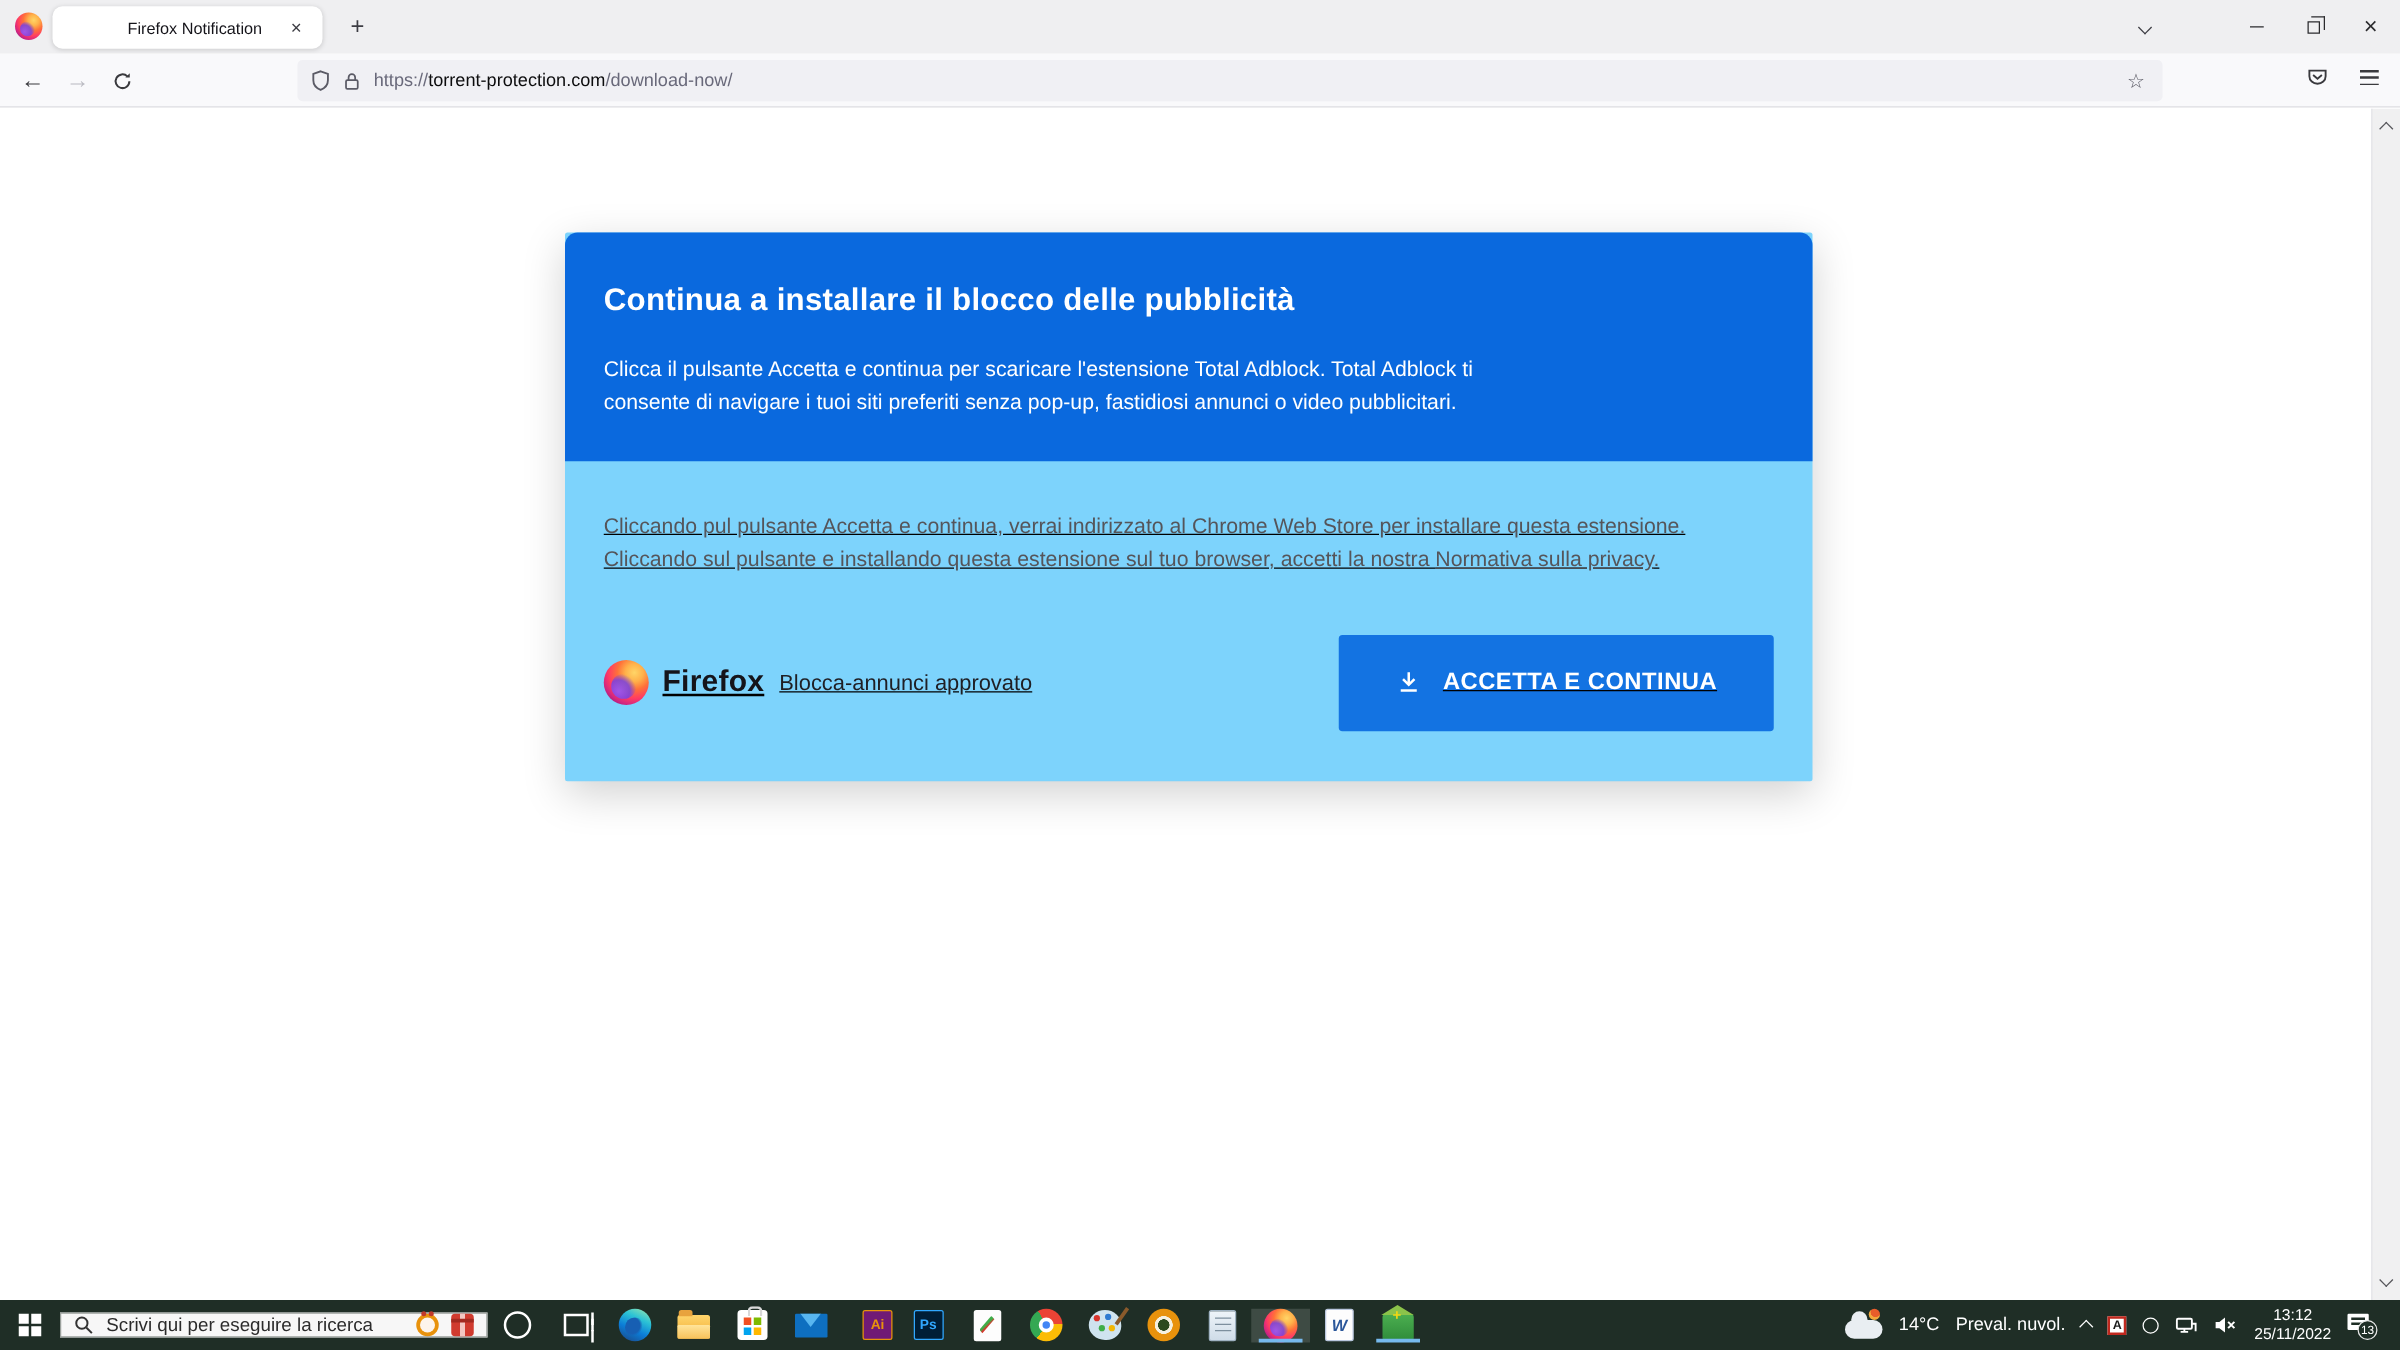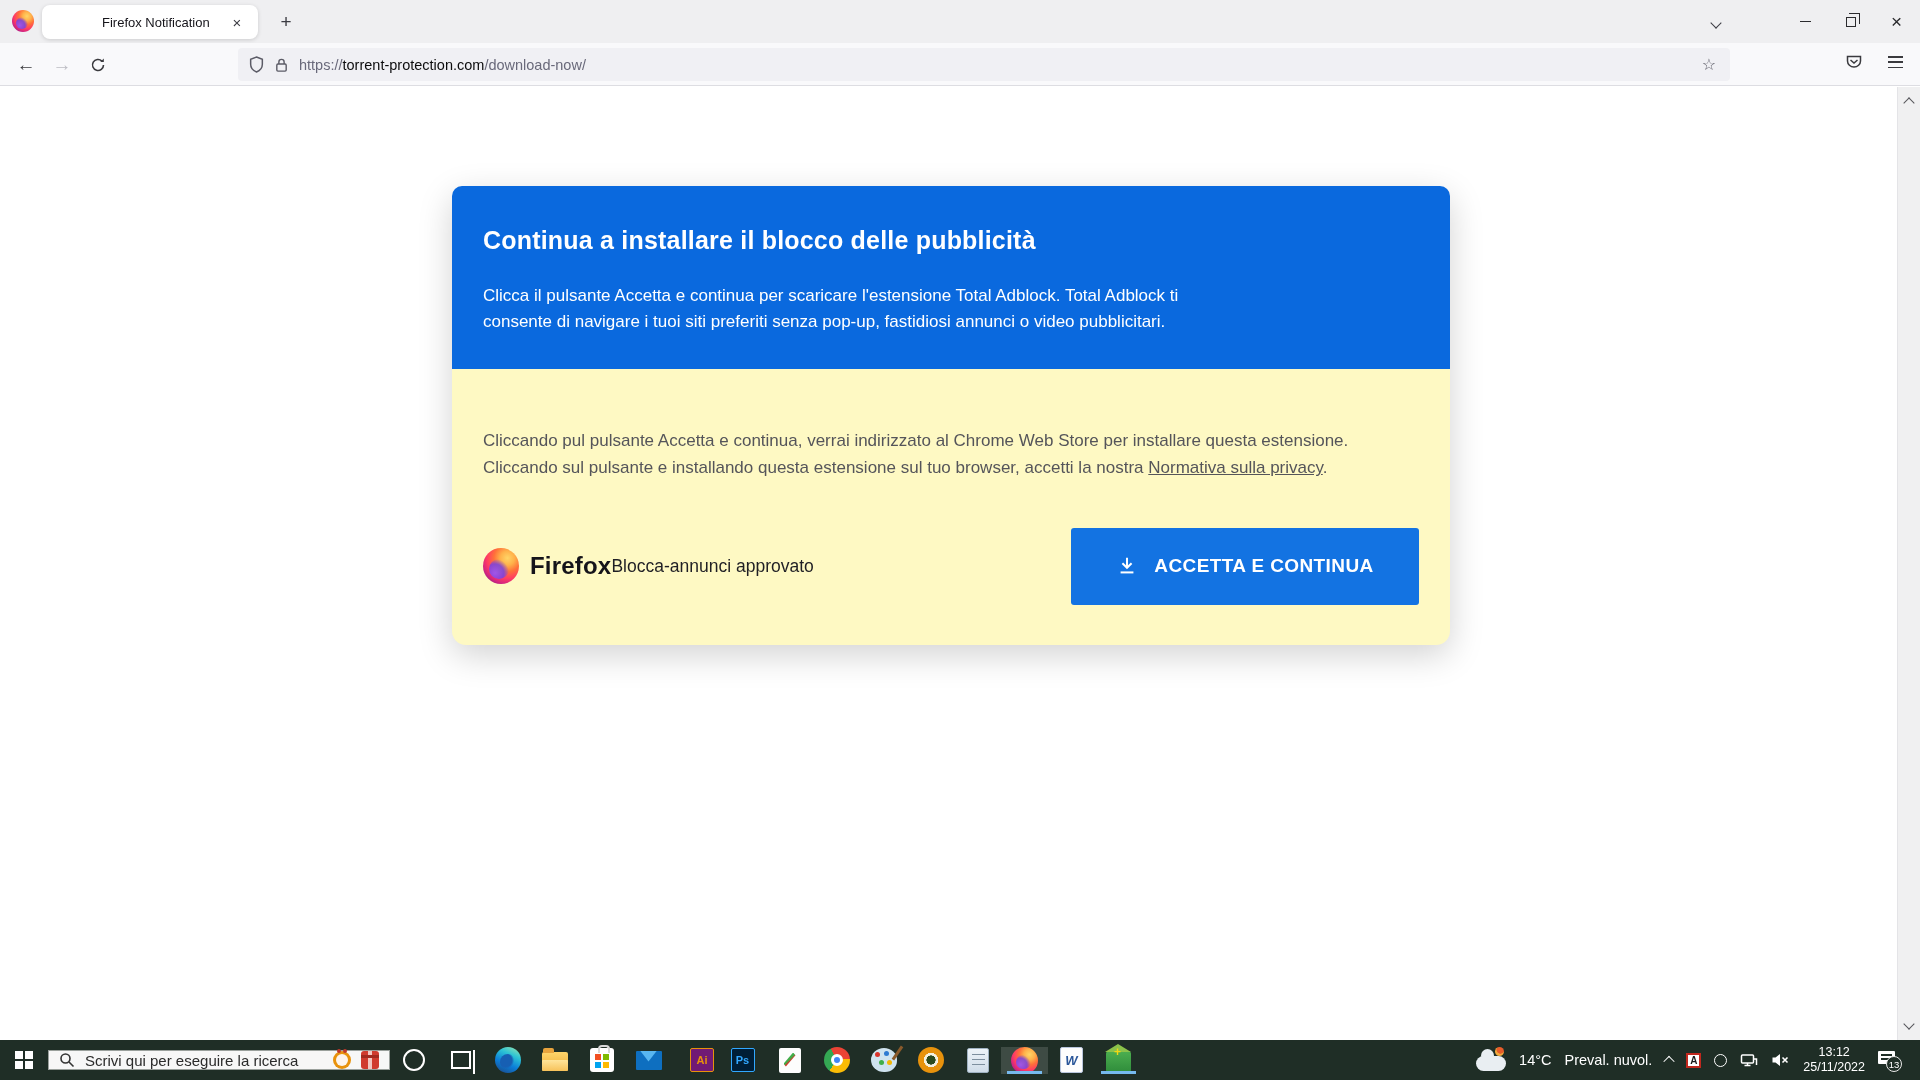--- a/index.html
+++ b/index.html
@@ -38,33 +38,33 @@
   #menu-btn { position:absolute; left:1888px; top:13px; display:flex; flex-direction:column; gap:3.5px; }
   #menu-btn .bar { width:15px; height:1.8px; background:#3a3a3e; }
 
   
   #page { position:absolute; left:0; top:87px; width:1897px; height:953px; background:#fff; }
   #scrollbar { position:absolute; left:1897px; top:87px; width:23px; height:953px; background:#f0f0f1; border-left:1px solid #e4e4e7; }
   .sb-arrow { position:absolute; left:7px; width:8px; height:8px; border-right:1.8px solid #55555a; border-bottom:1.8px solid #55555a; }
   .sb-up { top:12px; transform:rotate(-135deg); } .sb-down { bottom:12px; transform:rotate(45deg); }
 
   
-  #card { position:absolute; left:452px; top:99px; width:998px; border-radius:14px; background:#fef9c3;
+  #card { position:absolute; left:452px; top:99px; width:998px; border-radius:2px; background:#7dd3fc;
     box-shadow:0 10px 34px rgba(0,0,0,.18); }
   #card-header { background:#0a69de; border-radius:10px 10px 0 0; padding:40px 31px 34px; }
   #card-header h1 { color:#fff; font-size:25px; font-weight:bold; letter-spacing:.2px; margin-bottom:28px; }
   #card-header p { color:#fff; font-size:17px; line-height:1.52; max-width:710px; }
-  #card-body { padding:58px 31px 40px; }
+  #card-body { padding:38px 31px 40px;text-decoration:underline; }
   #card-body .legal { font-size:17px; color:#55555a; line-height:1.62; max-width:945px; margin-bottom:46px; }
   #card-body .legal a { color:#55555a; text-decoration:underline; }
   #card-footer { display:flex; align-items:center; justify-content:space-between; padding-right:0; }
   .brand-row { display:flex; align-items:center; }
   .fx-big { width:36px; height:36px; }
   .brand-name { font-size:24px; font-weight:bold; color:#15141a; margin-left:11px; letter-spacing:.2px; }
-  .approved { font-size:17.5px; color:#1f1f24; margin-left:0; }
+  .approved { font-size:17.5px; color:#1f1f24; margin-left:12px; }
   #accept-btn { width:348px; height:77px; background:#1373e2; border:none; border-radius:3px; color:#fff;
     font-family:"Liberation Sans", sans-serif; font-size:19px; font-weight:bold; letter-spacing:.4px;
     display:flex; align-items:center; justify-content:center; gap:16px; cursor:pointer; }
 
   
   #taskbar { position:absolute; left:0; top:1040px; width:1920px; height:40px; background:#1f2e26; display:flex; align-items:center; }
   #start-btn { width:48px; display:flex; align-items:center; justify-content:center; }
   .win-logo { display:grid; grid-template-columns:8px 8px; grid-template-rows:8px 8px; gap:1.5px; }
   .win-logo i { background:#fff; }
   #search-box { width:342px; background:#f7f7f7; border:1px solid #9aa09c; display:flex; align-items:center; padding:0 10px; gap:10px; }

